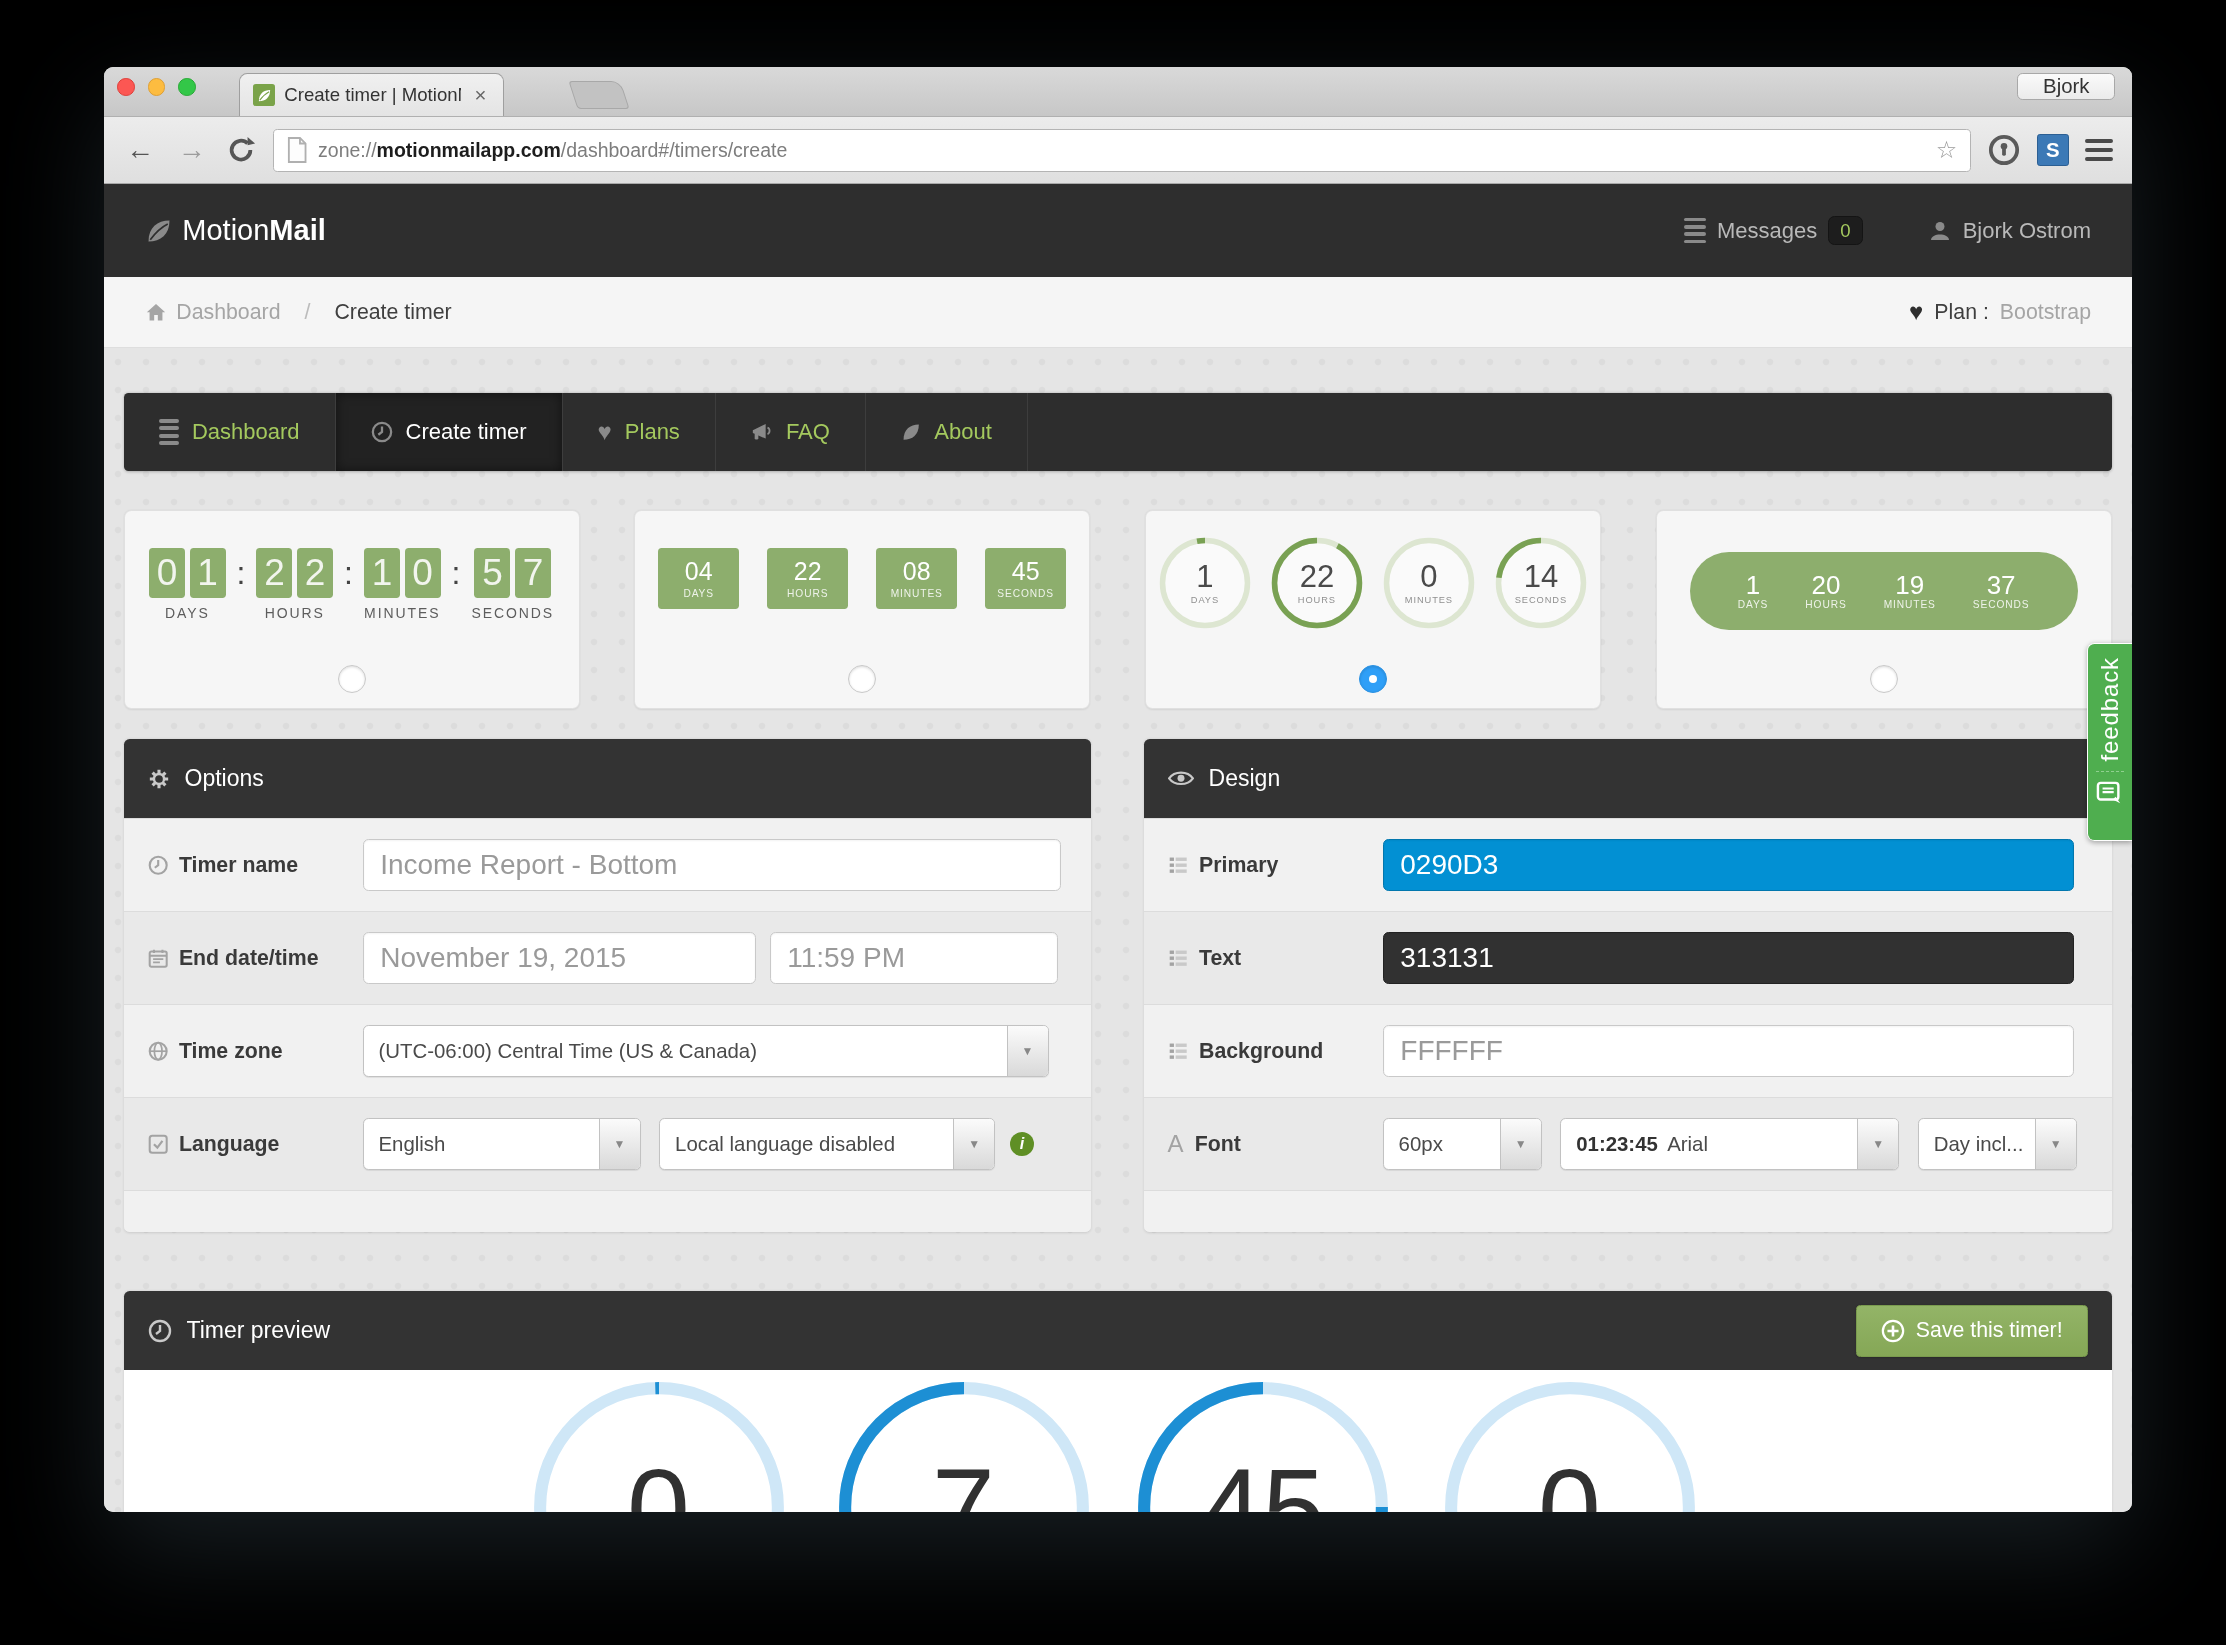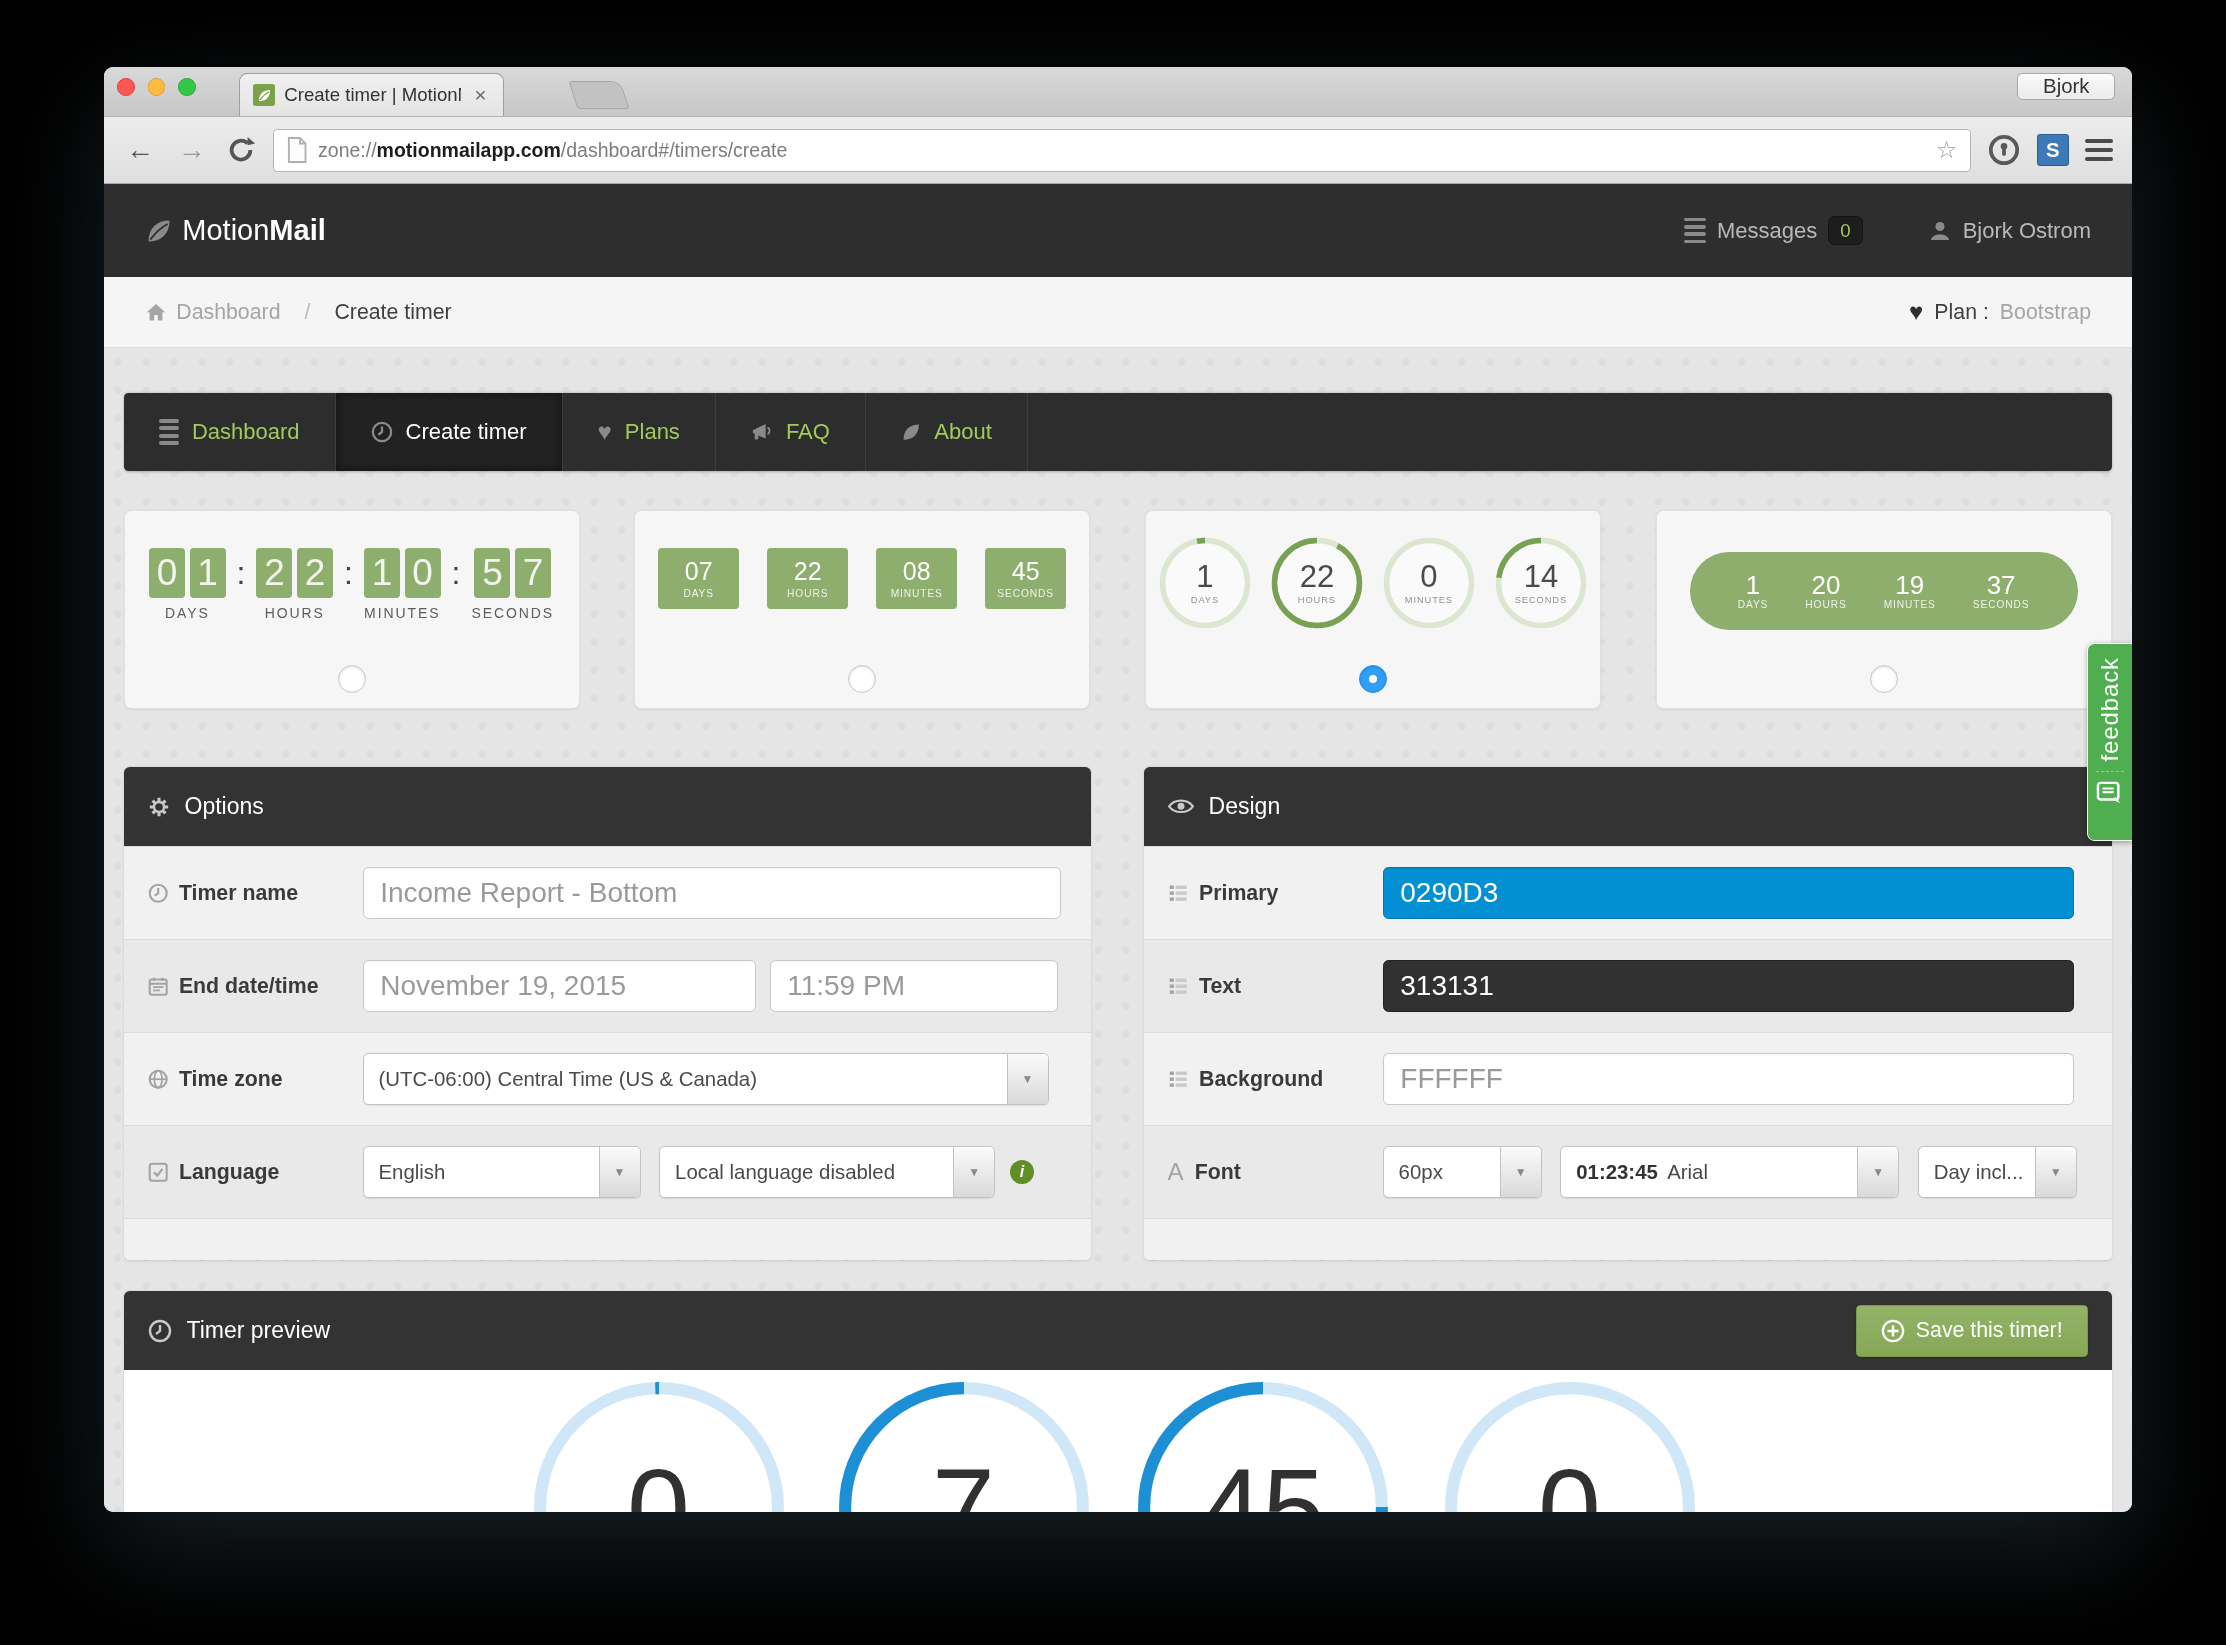--- a/index.html
+++ b/index.html
@@ -85,21 +85,21 @@
   .circle-unit svg { position:absolute; left:0; top:0; }
   .circle-text { position:absolute; left:0; top:0; width:100%; height:100%; display:flex; flex-direction:column; align-items:center; justify-content:center; }
   .circle-value { font-size:31px; color:#4a4a4a; line-height:1; }
   .circle-label { font-size:9.3px; color:#8f8f8f; letter-spacing:0.9px; margin-top:2.8px; }
 
   .pill { width:388px; height:78px; background:#8dae6d; border-radius:41px; display:flex; align-items:center; justify-content:center; gap:37px; color:#fff; margin-top:3.7px; }
   .pill-unit { display:flex; flex-direction:column; align-items:center; }
   .pill-value { font-size:26px; line-height:1.1; }
   .pill-label { font-size:10.2px; opacity:0.85; letter-spacing:0.9px; }
 
-  .panels { position:relative; top:142px; display:flex; justify-content:space-between; }
+  .panels { position:relative; top:114px; display:flex; justify-content:space-between; }
   .panel { width:967px; border-radius:5.6px; box-shadow:0 0.9px 2.8px rgba(0,0,0,0.12); }
   .panel-hd { height:79px; background:#333; border-radius:5.6px 5.6px 0 0; display:flex; align-items:center; gap:15px; padding:0 24px; color:#fff; font-size:23px; }
   .prow { height:93px; display:flex; align-items:center; padding:0 24px; border-top:0.9px solid #dcdcdc; }
   .prow.lt { background:#f1f1f1; }
   .prow.dk { background:#e9e9e9; }
   .panel-ft { height:42px; background:#f1f1f1; border-top:0.9px solid #dcdcdc; border-radius:0 0 5.6px 5.6px; }
   .plabel { width:215px; display:flex; align-items:center; gap:11px; font-size:21.3px; font-weight:700; color:#3a3a3a; flex:none; }
   .tin { height:52px; background:#fff; border:0.9px solid #c9c9c9; border-radius:5.6px; display:flex; align-items:center; padding:0 16.7px; font-size:28px; color:#9a9a9a; box-shadow:inset 0 0.9px 1.9px rgba(0,0,0,0.05); }
   .select { height:52px; background:#fff; border:0.9px solid #c2c2c2; border-radius:5.6px; display:flex; align-items:center; overflow:hidden; box-shadow:0 0.9px 0.9px rgba(0,0,0,0.08); }
   .sel-text { flex:1; padding:0 15px; font-size:20.4px; color:#4a4a4a; white-space:nowrap; overflow:hidden; }
@@ -298,21 +298,21 @@
                 </div>
                 <div class="flip-label">SECONDS</div>
               </div>
         </div>
         <div class="radio"></div>
       </div>
 
       <div class="card">
         <div class="block-row">
           <div class="block-unit">
-                <div class="block-value">07</div>
+                <div class="block-value">04</div>
                 <div class="block-label">DAYS</div>
               </div>
           <div class="block-unit">
                 <div class="block-value">22</div>
                 <div class="block-label">HOURS</div>
               </div>
           <div class="block-unit">
                 <div class="block-value">08</div>
                 <div class="block-label">MINUTES</div>
               </div>

